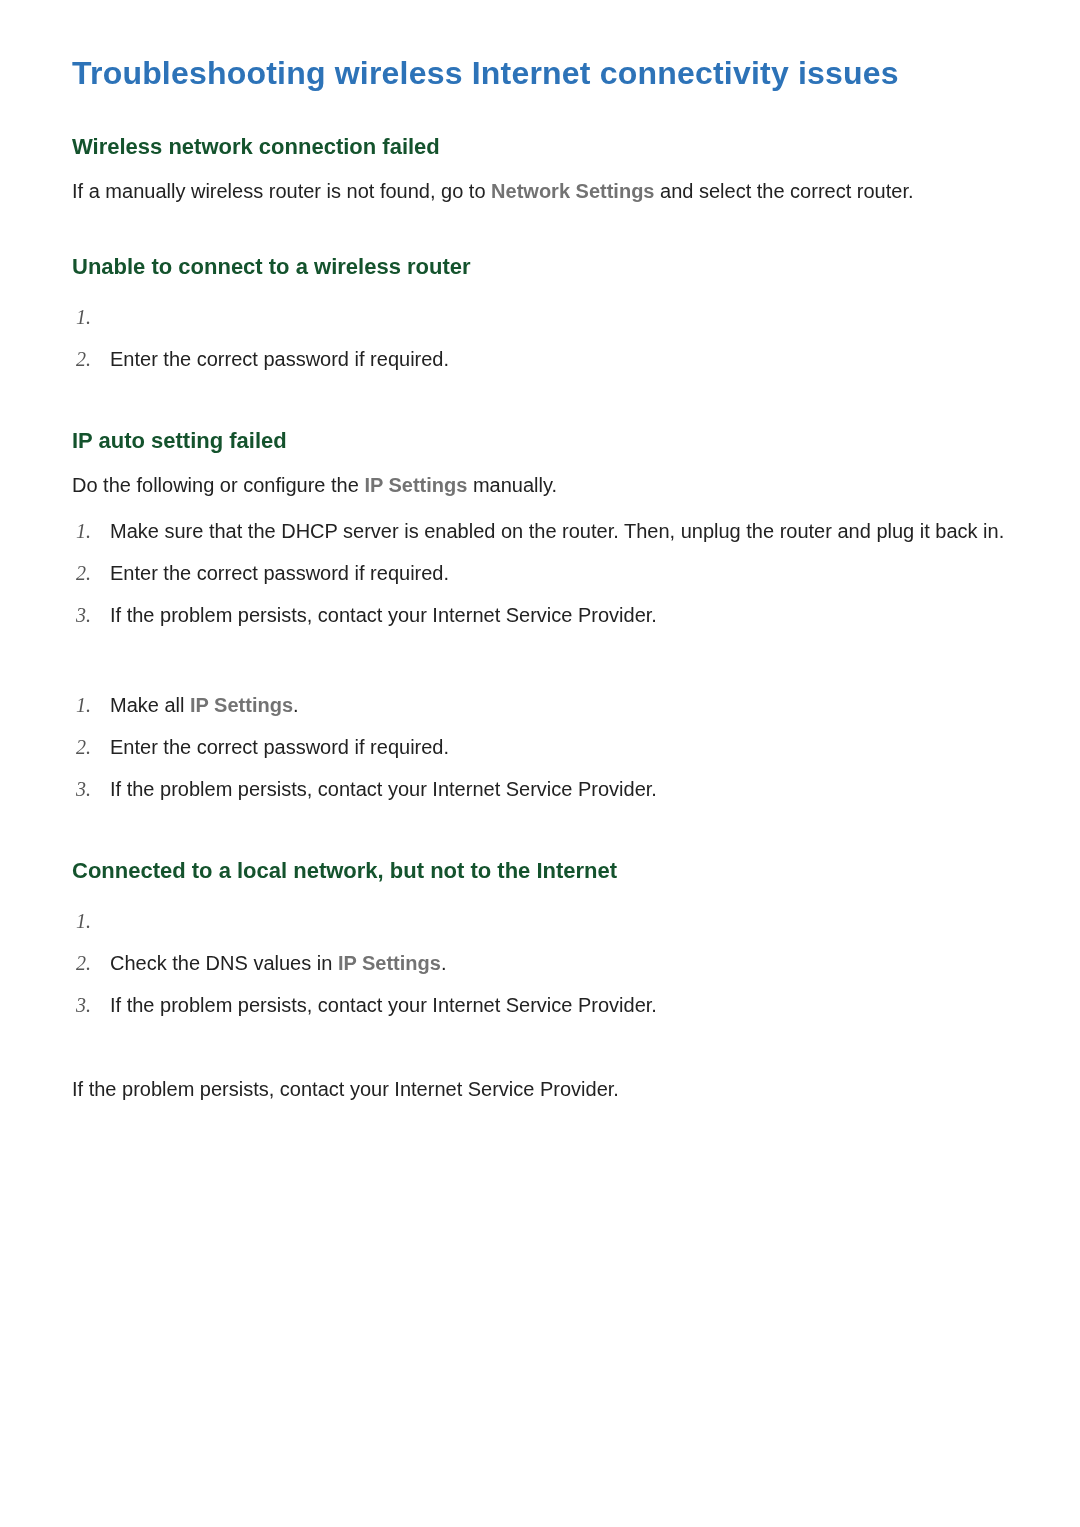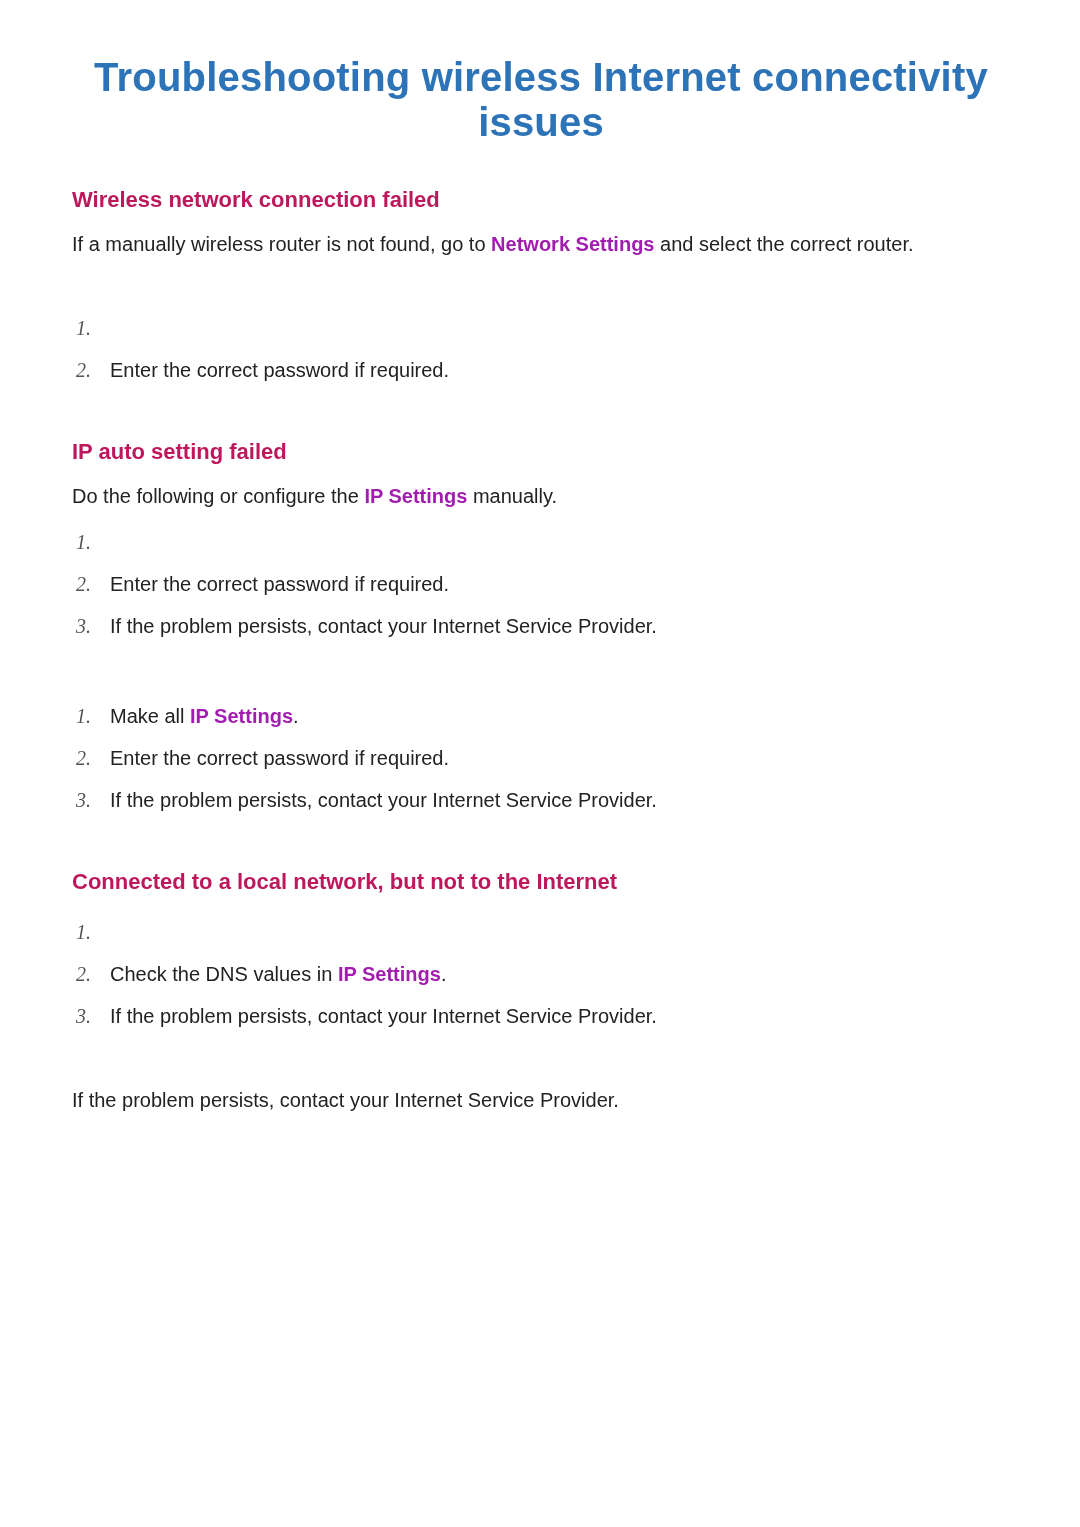--- a/index.html
+++ b/index.html
@@ -8,43 +8,42 @@
     background: #ffffff;
     width: 1080px;
     font-family: Arial, Helvetica, sans-serif;
     color: #222;
   }
   .page {
     padding: 55px 70px 0 72px;
     box-sizing: border-box;
   }
   h1.page-title {
-    font-size: 40px;
+    font-size: 32px;
     font-weight: 600;
     color: #2d73b8;
     margin: 0 0 42px 0;
     letter-spacing: 0.2px;
-    text-align: center;
   }
   h2.section-title {
     font-size: 22px;
     font-weight: 600;
-    color: #be185d;
+    color: #14532d;
     margin: 0 0 16px 0;
   }
   .section {
     margin-bottom: 48px;
   }
   p.intro, p.lone {
     font-size: 20px;
     line-height: 1.5;
     margin: 0 0 10px 0;
   }
   .link-blue {
-    color: #a21caf;
+    color: #737373;
     font-weight: 600;
   }
   ol.steps {
     list-style: none;
     margin: 4px 0 0 0;
     padding: 0;
   }
   ol.steps > li {
     display: flex;
     align-items: baseline;
@@ -74,39 +73,41 @@
   <h1 class="page-title">Troubleshooting wireless Internet connectivity issues</h1>
 
   <div class="section">
     <h2 class="section-title">Wireless network connection failed</h2>
     <p class="intro">
       <span>If a manually wireless router is not found, go to </span><span class="link-blue">Network Settings</span><span> and select the correct router.</span>
     </p>
   </div>
 
   <div class="section">
+    <h2 class="section-title">Unable to connect to a wireless router</h2>
     <ol class="steps">
       <li>
         <span class="num">1.</span>
       </li>
       <li>
         <span class="num">2.</span>
         <span class="txt">Enter the correct password if required.</span>
       </li>
     </ol>
   </div>
 
   <div class="section">
     <h2 class="section-title">IP auto setting failed</h2>
     <p class="intro">
       <span>Do the following or configure the </span><span class="link-blue">IP Settings</span><span> manually.</span>
     </p>
     <ol class="steps">
       <li>
         <span class="num">1.</span>
+        <span class="txt">Make sure that the DHCP server is enabled on the router. Then, unplug the router and plug it back in.</span>
       </li>
       <li>
         <span class="num">2.</span>
         <span class="txt">Enter the correct password if required.</span>
       </li>
       <li>
         <span class="num">3.</span>
         <span class="txt">If the problem persists, contact your Internet Service Provider.</span>
       </li>
     </ol>

